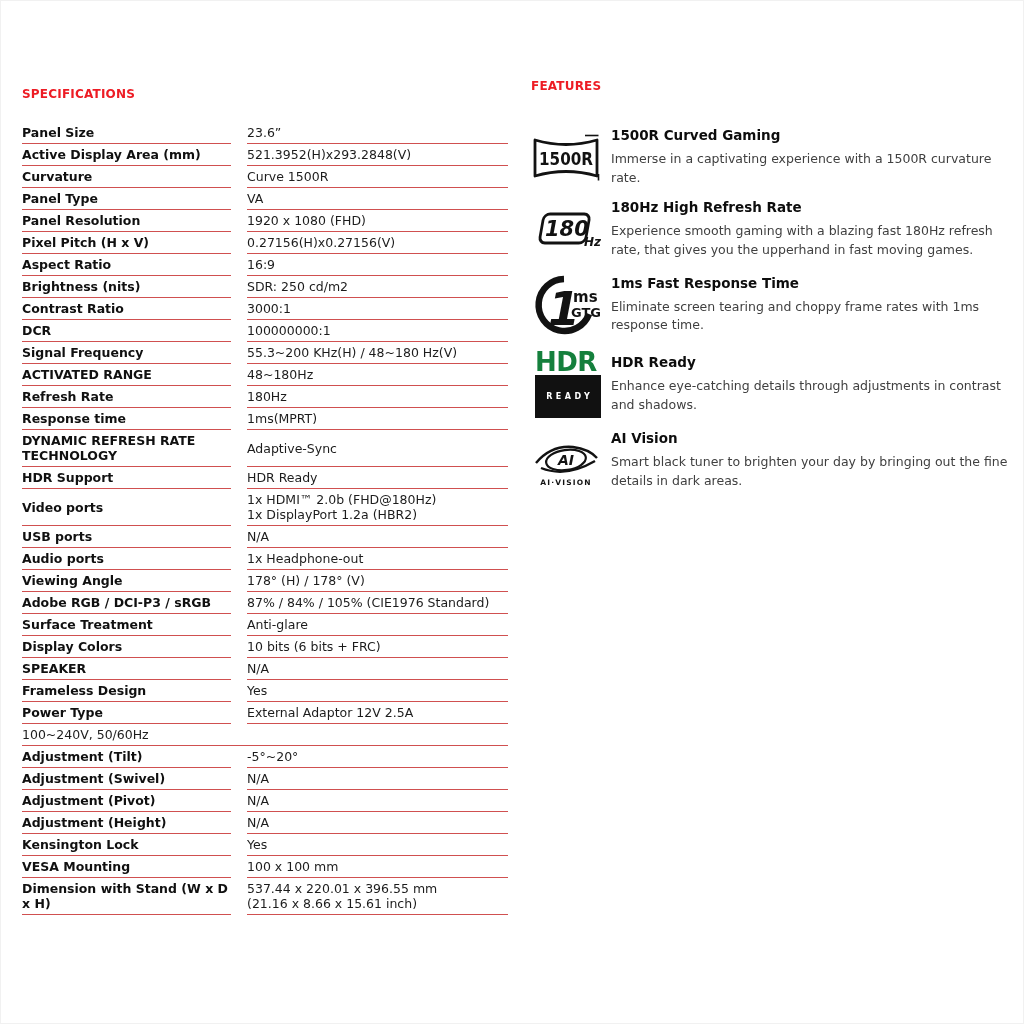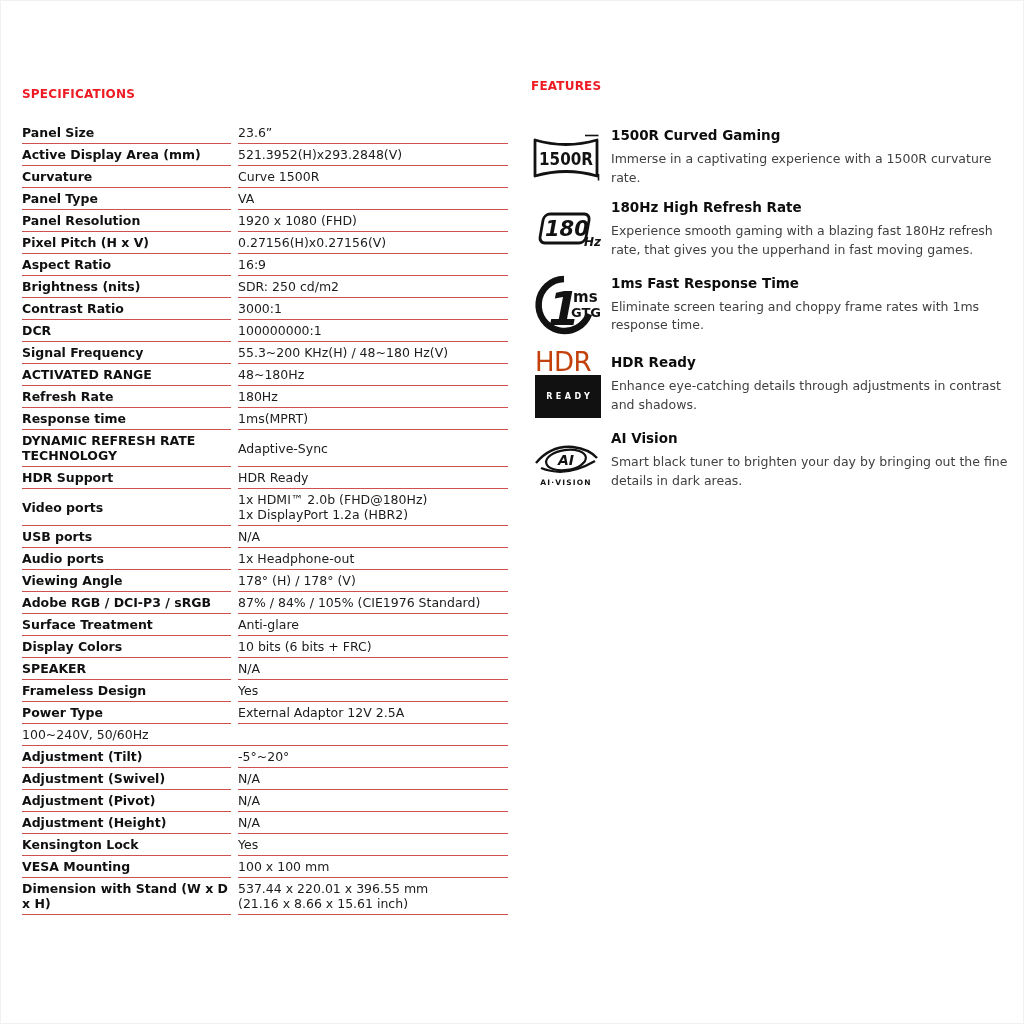--- a/index.html
+++ b/index.html
@@ -8,21 +8,21 @@
     font-family:"DejaVu Sans","Liberation Sans",sans-serif;color:#1a1a1a;
     box-shadow:inset 0 0 0 1px #f1f1f1;
   }
   .section-title{
     margin:0;font-size:12px;line-height:20px;font-weight:bold;
     color:var(--accent,#ed1c24);letter-spacing:.2px;
   }
   
   .specs{position:absolute;left:22px;top:84px;width:486px;}
   .spec-table{margin-top:18px;}
-  .spec-row{display:flex;gap:7px;}
+  .spec-row{display:flex;gap:16px;}
   .spec-label,.spec-value{
     display:flex;align-items:center;
     border-bottom:1.5px solid var(--line,#d05050);
     padding:3px 0;font-size:12.5px;line-height:15px;
   }
   .spec-label{width:209px;flex:none;font-weight:bold;color:#101010;}
   .spec-value{flex:1;color:#1c1c1c;}
   .spec-value>span{white-space:pre-line;}
   
   .features{position:absolute;left:531px;top:76px;width:486px;}
@@ -30,21 +30,21 @@
   .feature{display:flex;align-items:center;gap:10px;margin-bottom:13px;}
   .feature-icon{
     width:70px;flex:none;display:flex;flex-direction:column;
     align-items:flex-end;justify-content:center;color:#121212;
   }
   .feature-title{font-size:13.5px;line-height:15px;font-weight:bold;color:#0d0d0d;margin-bottom:7px;}
   .feature-desc{font-size:12.5px;line-height:18.5px;color:#404040;}
   .feature-icon svg{display:block;}
   .feature-icon text{font-family:"DejaVu Sans","Liberation Sans",sans-serif;fill:currentColor;}
   
-  .hdr-word{font-size:26px;line-height:22px;font-weight:400;letter-spacing:-.5px;color:#c2410c;}
+  .hdr-word{font-size:26px;line-height:22px;font-weight:700;letter-spacing:-.5px;color:#15803d;}
   .hdr-ready-box{
     margin-top:2px;background:#111;color:#fff;width:66px;box-sizing:border-box;
     font-size:8px;font-weight:bold;letter-spacing:3.5px;text-indent:3.5px;
     text-align:center;padding:17px 0;
   }
 </style>
 </head>
 <body>
 
 <div class="page">

